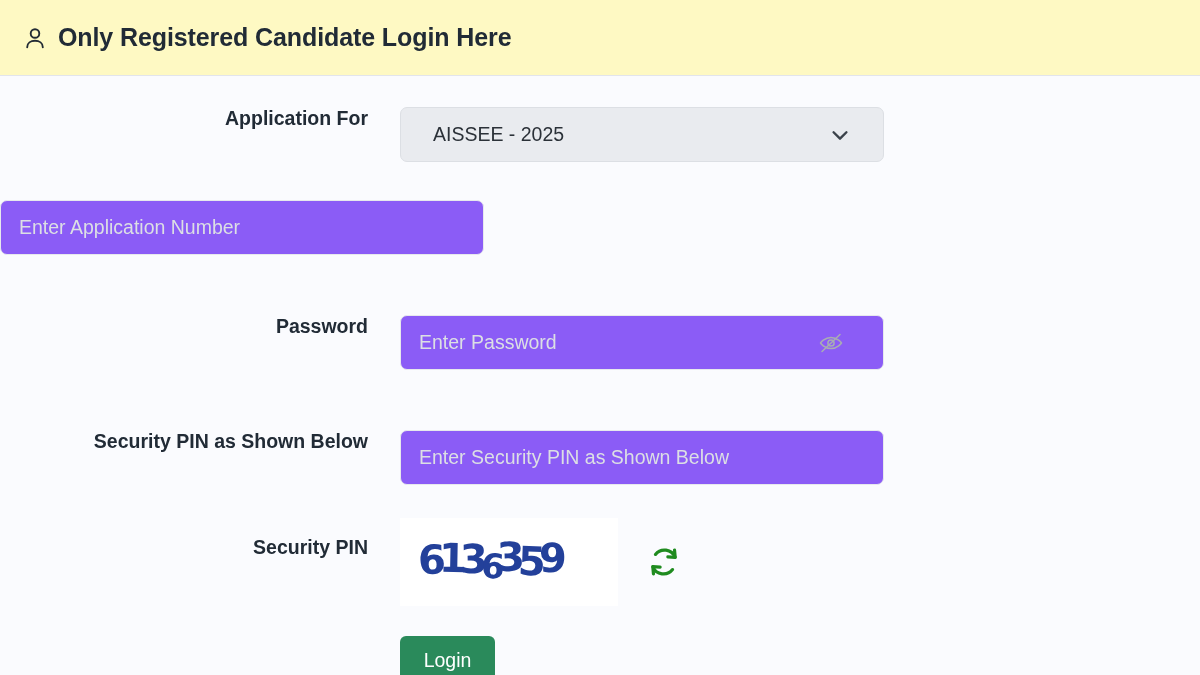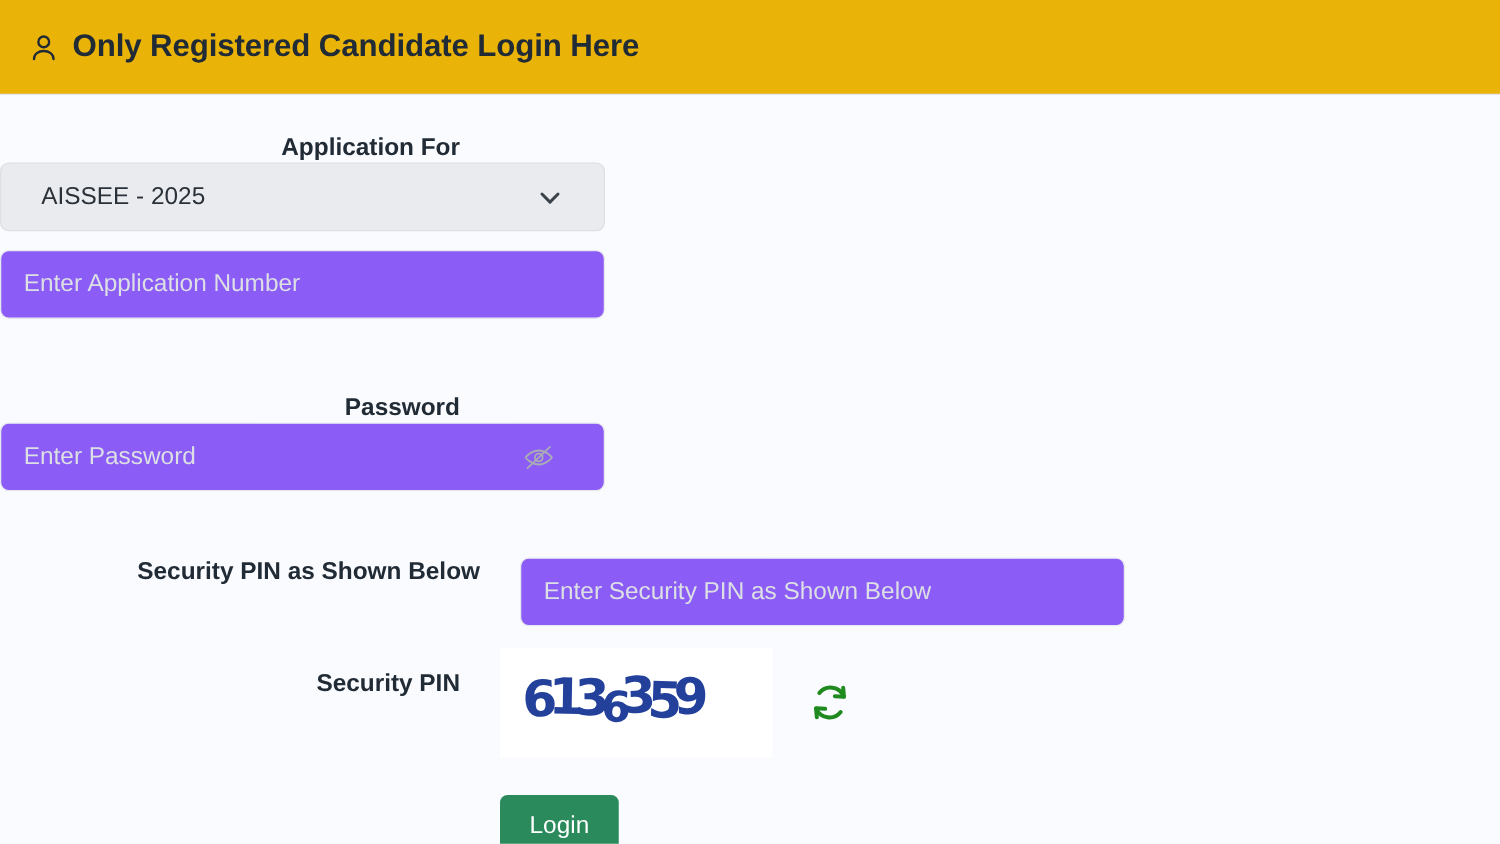--- a/index.html
+++ b/index.html
@@ -12,21 +12,21 @@
     height: 675px;
     overflow: hidden;
     background: #fafbfe;
     font-family: "Liberation Sans", sans-serif;
     color: #212529;
   }
 
   
   .page-header {
     height: 76px;
-    background: #eab308;
+    background: #fef9c3;
     border-bottom: 1px solid #e2e5ec;
     display: flex;
     align-items: center;
     padding: 0 24px;
   }
   .header-inner {
     display: flex;
     align-items: center;
     gap: 12px;
   }
@@ -212,21 +212,21 @@
         <circle cx="11" cy="7.5" r="4.3"></circle>
         <path d="M3.2 21.2c0-4.0 3.5-6.4 7.8-6.4s7.8 2.4 7.8 6.4"></path>
       </svg>
     </span>
     <span class="header-title">Only Registered Candidate Login Here</span>
   </div>
 </div>
 
 <div class="form-wrap">
 
-  <div class="form-row" style="top:31px; left:0;flex-direction:column;">
+  <div class="form-row" style="top:31px; left:0;">
     <div class="field-label">Application For</div>
     <div class="field-control">
       <div class="select-box">
         <span class="select-value">AISSEE - 2025</span>
         <span class="chevron">
           <svg viewBox="0 0 24 24" fill="none" stroke="currentColor" stroke-width="2.6" stroke-linecap="round" stroke-linejoin="round" aria-hidden="true">
             <polyline points="5,9 12,16 19,9"></polyline>
           </svg>
         </span>
       </div>
@@ -234,37 +234,37 @@
   </div>
 
   <div class="form-row" style="top:124px; left:0;">
     <div class="field-control">
       <div class="input-holder">
         <input class="text-input" type="text" placeholder="Enter Application Number" style="">
       </div>
     </div>
   </div>
 
-  <div class="form-row" style="top:239px; left:0;flex-direction:column;">
+  <div class="form-row" style="top:239px; left:0;">
     <div class="field-label">Password</div>
     <div class="field-control">
       <div class="input-holder">
         <input class="text-input" type="password" placeholder="Enter Password" style="">
         <button class="eye-toggle" aria-label="toggle password">
           <svg viewBox="0 0 26 22" fill="none" stroke="currentColor" stroke-width="1.5" stroke-linecap="round" stroke-linejoin="round" aria-hidden="true">
             <path d="M2.5 11s4-5.6 10.5-5.6S23.5 11 23.5 11s-4 5.6-10.5 5.6S2.5 11 2.5 11z"></path>
             <circle cx="13" cy="11" r="3.1"></circle>
             <line x1="4" y1="19.5" x2="22" y2="2.5"></line>
           </svg>
         </button>
       </div>
     </div>
   </div>
 
-  <div class="form-row" style="top:370px; left:0;margin-left:16px;">
+  <div class="form-row" style="top:354px; left:0;">
     <div class="field-label">Security PIN as Shown Below</div>
     <div class="field-control">
       <div class="input-holder">
         <input class="text-input" type="text" placeholder="Enter Security PIN as Shown Below" style="">
       </div>
     </div>
   </div>
 
   <div class="form-row" style="top:442px; left:0;">
     <div class="field-label" style="padding-top:18px;">Security PIN</div>

